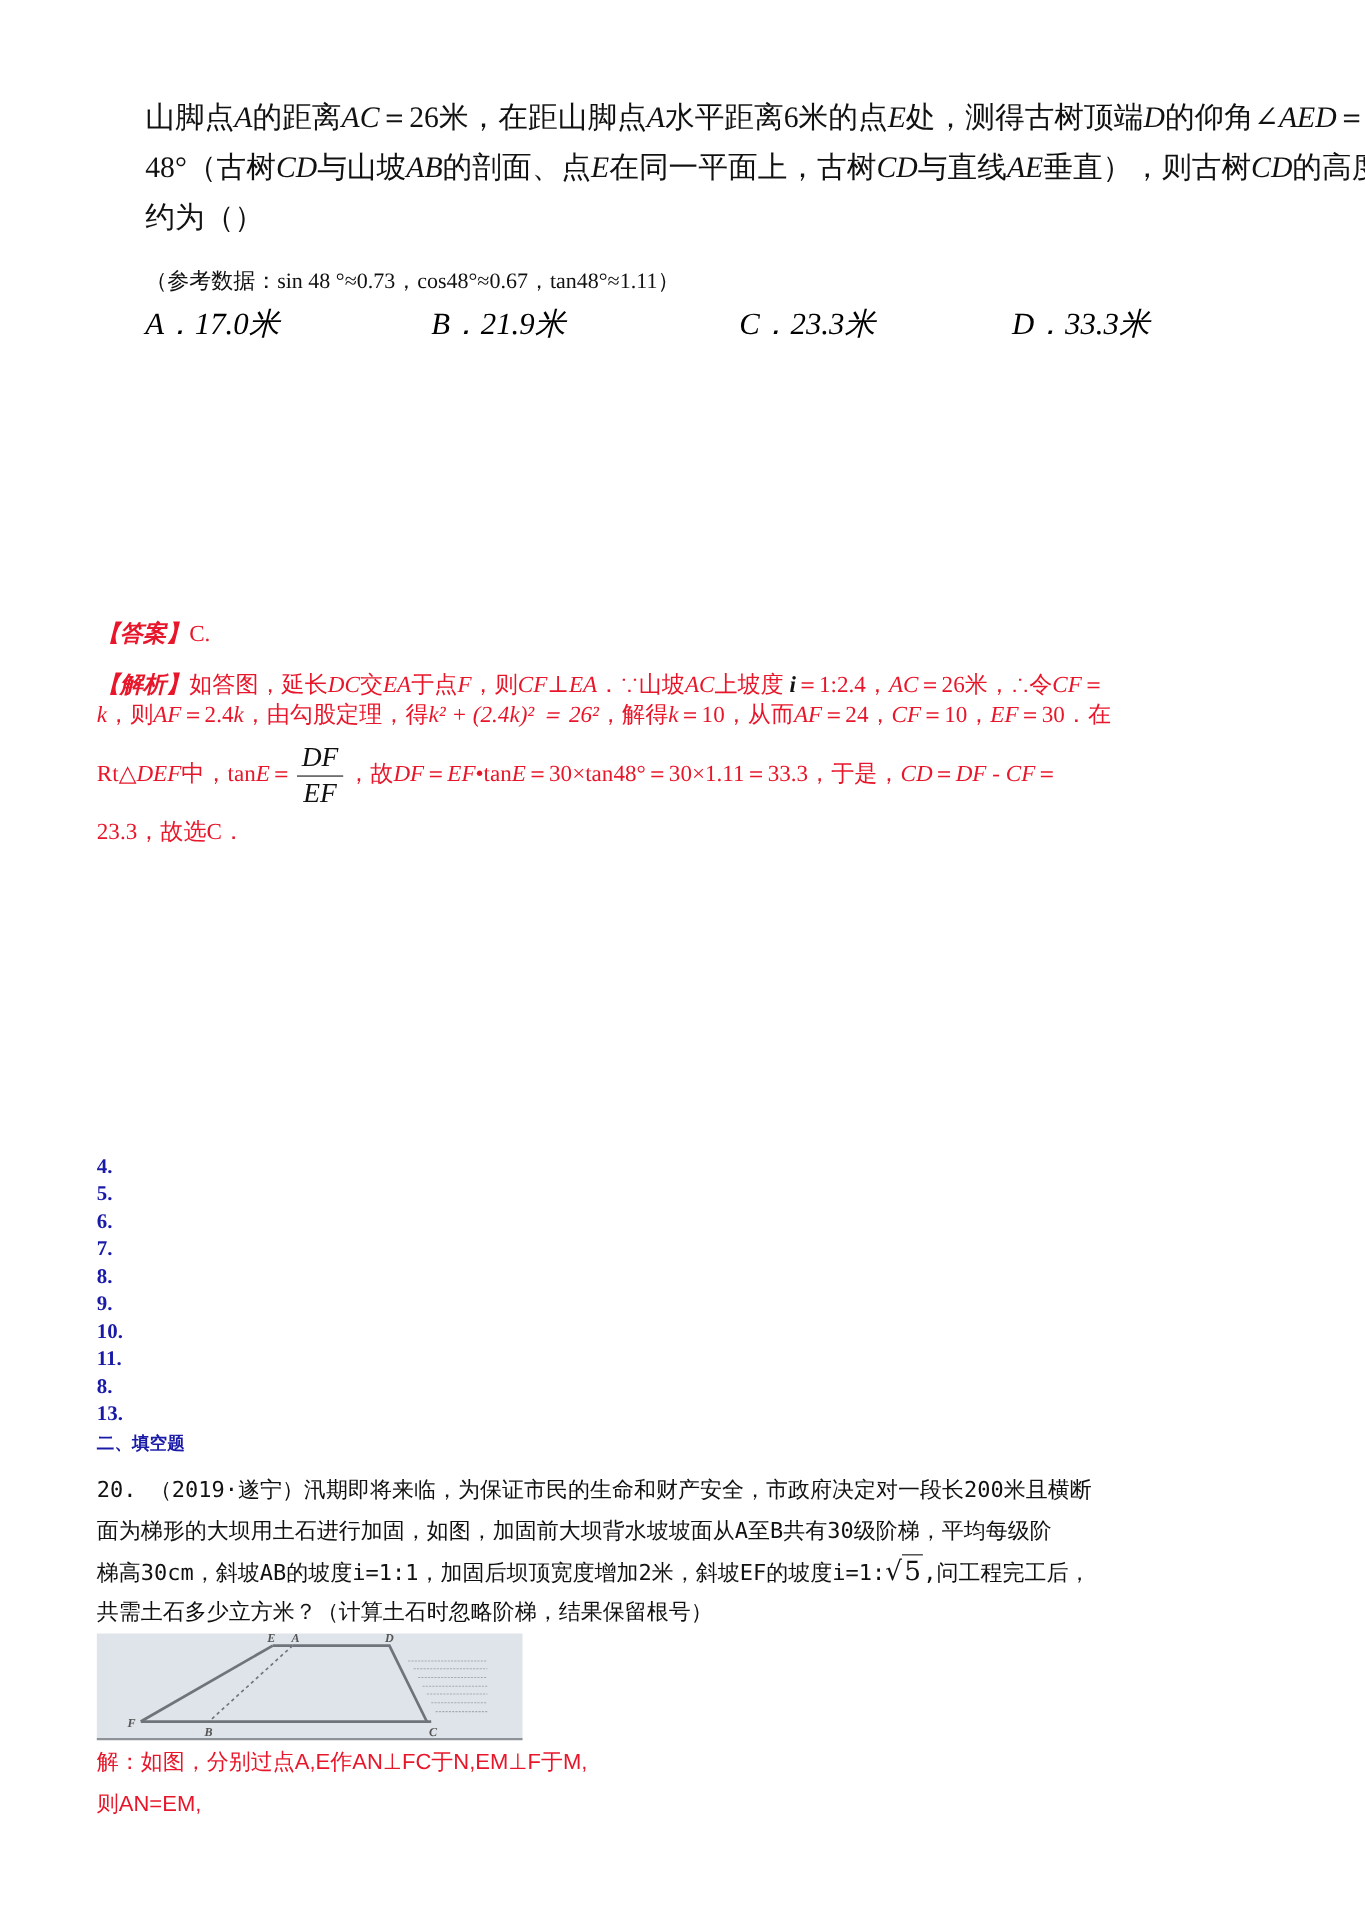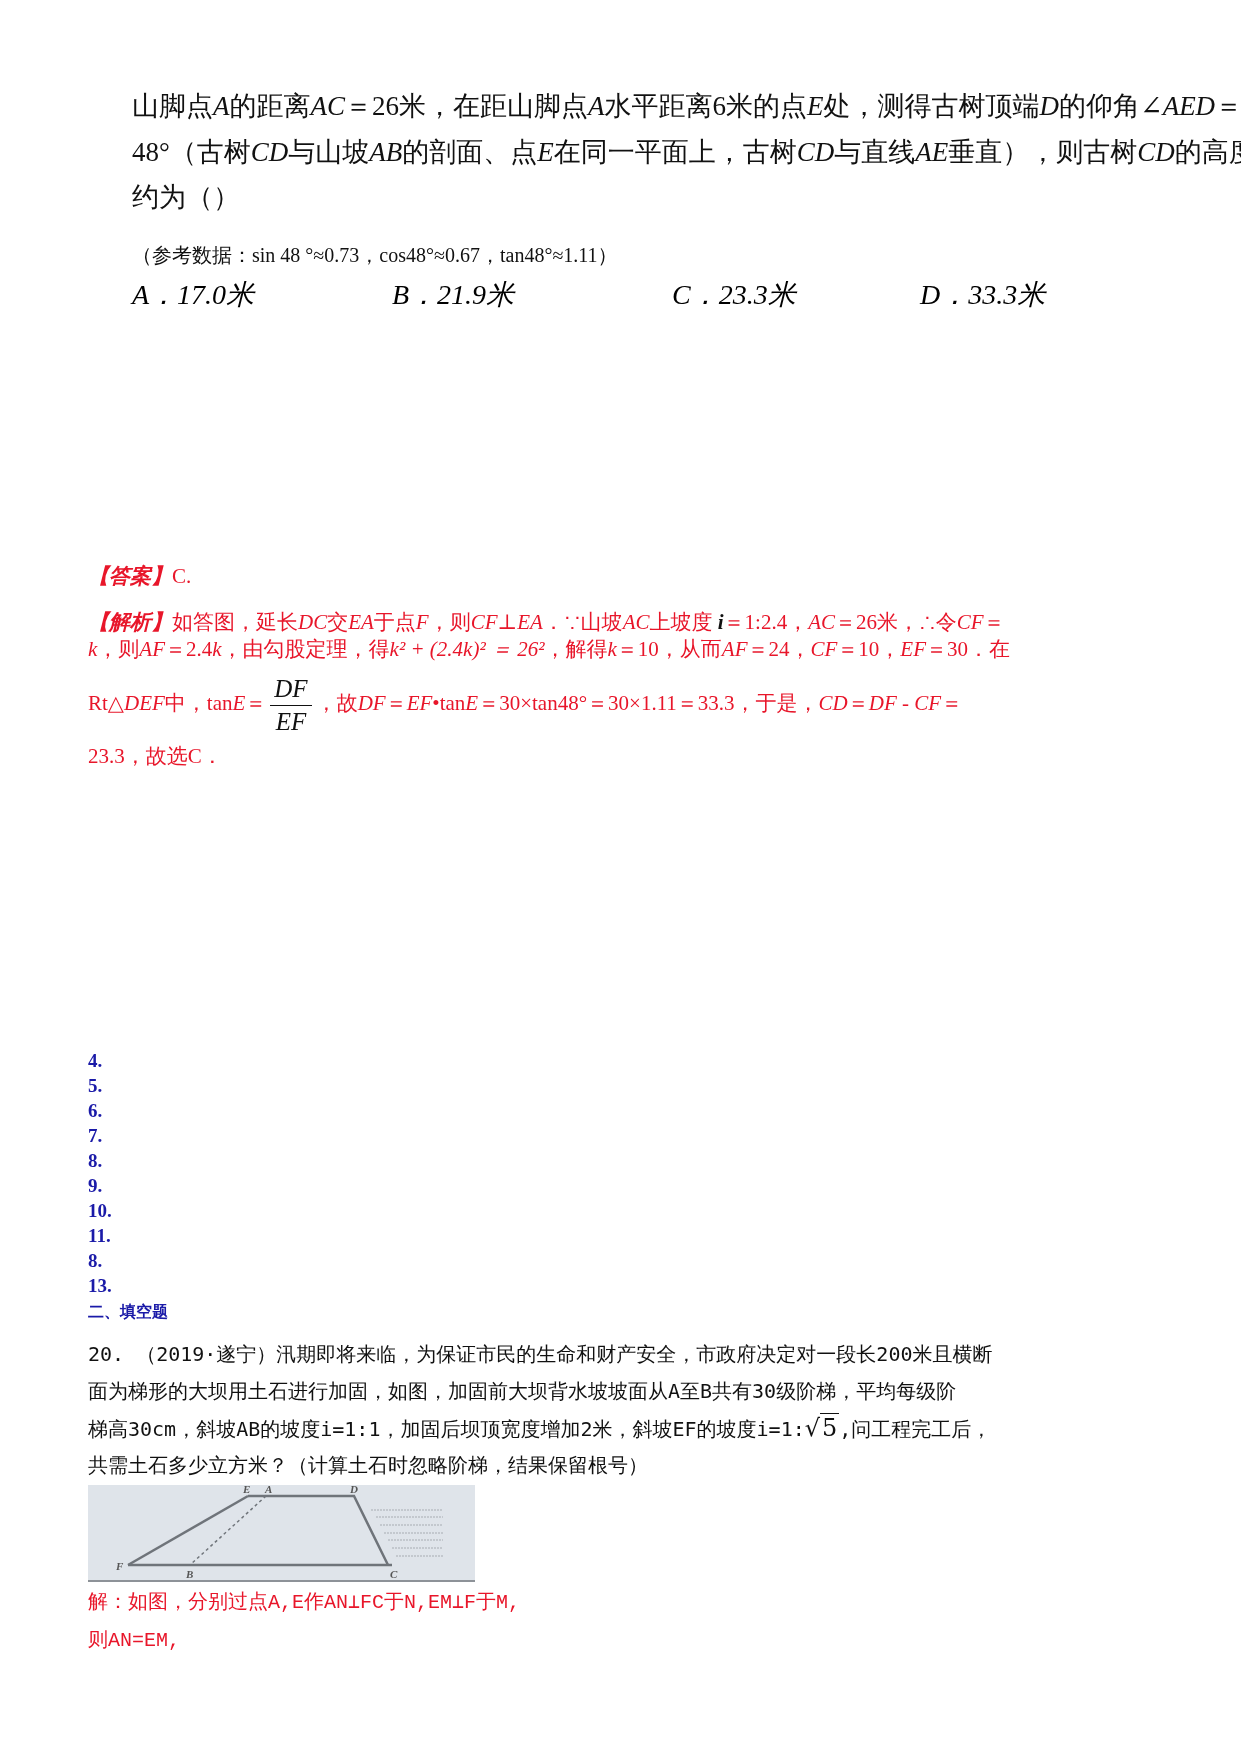--- a/index.html
+++ b/index.html
@@ -11,21 +11,21 @@
   .red-line { position: absolute; left: 88px; font-size: 21px; line-height: 28px; white-space: nowrap; color: #e8162a; }
   .bold { font-weight: bold; font-style: italic; }
   i.m { font-style: italic; }
   .frac { display: inline-block; vertical-align: middle; text-align: center; font-style: italic; margin: 0 4px; }
   .frac .num { display: block; padding: 0 4px; border-bottom: 1.5px solid #111; color: #111; font-size: 25px; line-height: 32px; }
   .frac .den { display: block; padding: 0 4px; color: #111; font-size: 25px; line-height: 32px; }
   .num-list { position: absolute; left: 88px; top: 1048px; }
   .num-item { font-family: "Liberation Serif", serif; font-weight: bold; color: #1a1aa8; font-size: 19px; line-height: 25px; height: 25px; }
   .section-title { position: absolute; left: 88px; top: 1302px; font-family: "DejaVu Sans", sans-serif; font-weight: bold; color: #1a1aa8; font-size: 16px; }
   .p20 { position: absolute; left: 88px; font-family: "DejaVu Sans Mono", "Liberation Mono", monospace; font-size: 20px; white-space: nowrap; color: #111; line-height: 28px; }
-  .sol { position: absolute; left: 88px; font-family: Liberation Mono, monospace; font-size: 20px; white-space: nowrap; color: #e8162a; }
+  .sol { position: absolute; left: 88px; font-family: Liberation Sans, sans-serif; font-size: 20px; white-space: nowrap; color: #e8162a; }
   .sqrt { font-family: "DejaVu Serif", serif; font-size: 24px; }
   .sqrt .rad { border-top: 1.5px solid #111; padding: 0 2px; }
   .figure { position: absolute; left: 88px; top: 1485px; width: 387px; height: 95px; background: #dfe4ea; border-bottom: 2px solid #8d9298; }
 </style>
 </head>
 <body>
 
 <div class="q-line" style="top:92px;">
   <span>山脚点</span><i class="m">A</i><span>的距离</span><i class="m">AC</i><span>＝26米，在距山脚点</span><i class="m">A</i><span>水平距离6米的点</span><i class="m">E</i><span>处，测得古树顶端</span><i class="m">D</i><span>的仰角</span><i class="m">∠AED</i><span>＝</span>
 </div>

